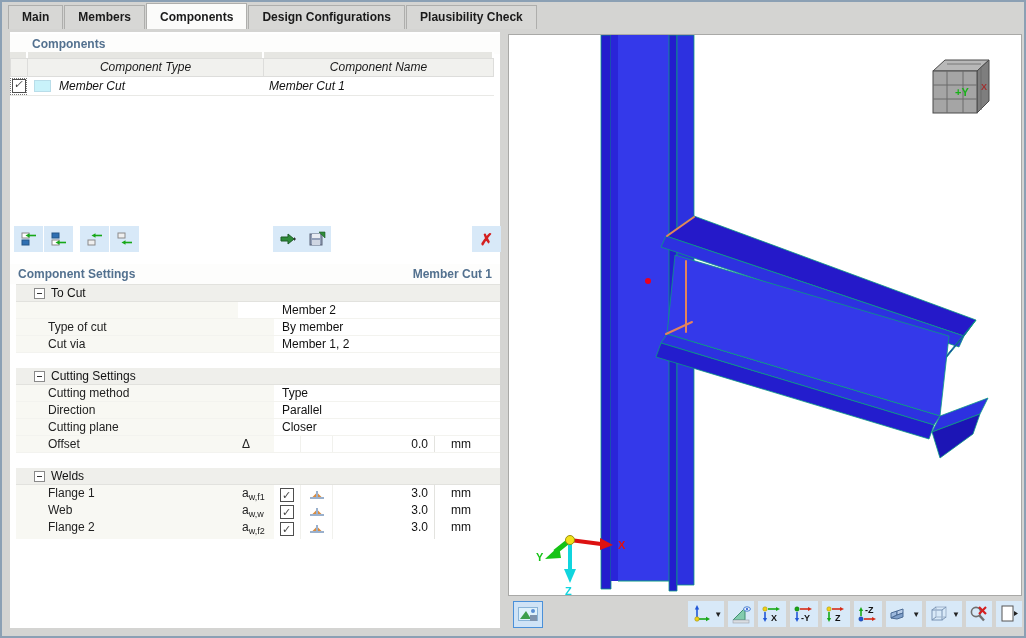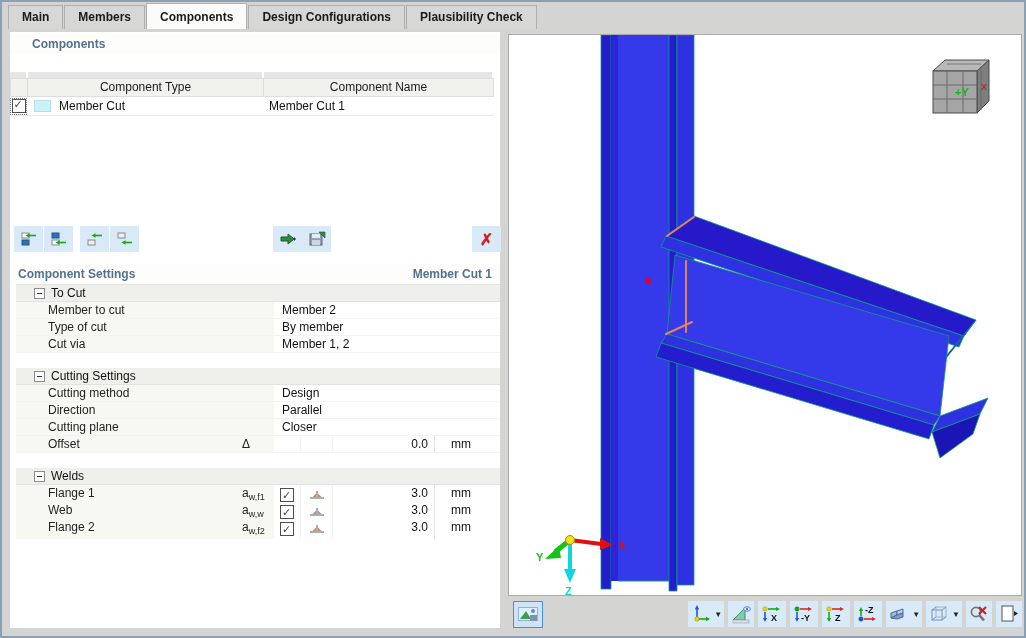--- a/index.html
+++ b/index.html
@@ -17,21 +17,21 @@
   }
   .tab.active{background:#fbfbfa;padding-top:6px;position:relative;z-index:2;}
   
   .left-panel{position:absolute;left:8px;top:30px;width:490px;height:600px;background:#ffffff;}
   .section-title{
     position:absolute;left:0;width:100%;height:20px;line-height:20px;
     color:#53718f;font-weight:bold;font-size:12px;background:#fdfdfc;
   }
   .comp-title{top:2px;padding-left:22px;box-sizing:border-box;}
   
-  .comp-grid{position:absolute;left:0;top:40px;width:395px;}
+  .comp-grid{position:absolute;left:0;top:20px;width:395px;font-style:italic;}
   .cg-row{display:grid;grid-template-columns:18px 236px 230px;}
   .cg-strip div{height:6px;background:#e6e6e2;border-right:2px solid #fff;}
   .cg-head div{
     height:17px;line-height:17px;background:#f1f1ee;border:1px solid #dddddb;border-left:none;
     text-align:center;font-size:12px;color:#1a1a1a;
   }
   .cg-head div:first-child{border-left:1px solid #dddddb;}
   .cg-data div{height:18px;border-bottom:1px solid #e9e9e6;display:flex;align-items:center;background:#fff;text-align:center;}
   .cbx-wrap{width:17px;height:17px;margin-left:0;border:1px dotted #777;display:flex;align-items:center;justify-content:center;box-sizing:border-box;}
   .cbx{width:12px;height:12px;border:1px solid #4e4e4e;background:#fff;position:relative;box-sizing:content-box;}
@@ -181,21 +181,20 @@
       <span class="set-context">Member Cut 1</span>
     </div>
 
     <div class="set-grid">
 
       <div class="sg-header">
         <span class="expander"></span>
         <span class="sg-label">To Cut</span>
       </div>
       <div class="srow">
-        <div class="lbl">Member to cut</div>
         <div class="sym"></div>
         <div class="valwide">Member 2</div>
       </div>
       <div class="srow">
         <div class="lbl">Type of cut</div>
         <div class="sym"></div>
         <div class="valwide">By member</div>
       </div>
       <div class="srow">
         <div class="lbl">Cut via</div>
@@ -205,21 +204,21 @@
 
       <div class="sgroup-gap"></div>
 
       <div class="sg-header">
         <span class="expander"></span>
         <span class="sg-label">Cutting Settings</span>
       </div>
       <div class="srow">
         <div class="lbl">Cutting method</div>
         <div class="sym"></div>
-        <div class="valwide">Design</div>
+        <div class="valwide">Type</div>
       </div>
       <div class="srow">
         <div class="lbl">Direction</div>
         <div class="sym"></div>
         <div class="valwide">Parallel</div>
       </div>
       <div class="srow">
         <div class="lbl">Cutting plane</div>
         <div class="sym"></div>
         <div class="valwide">Closer</div>

